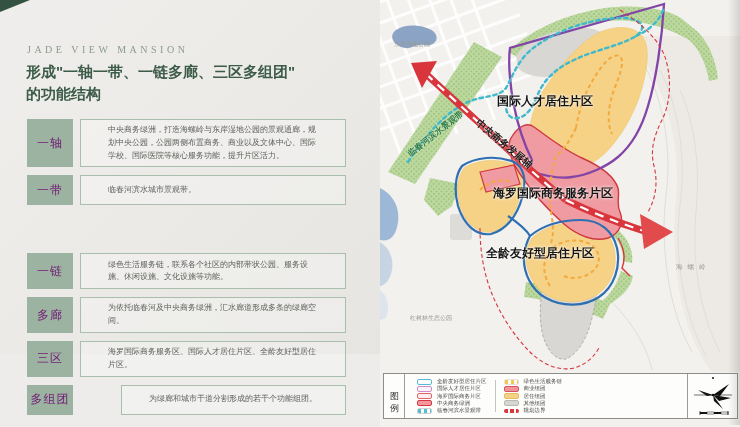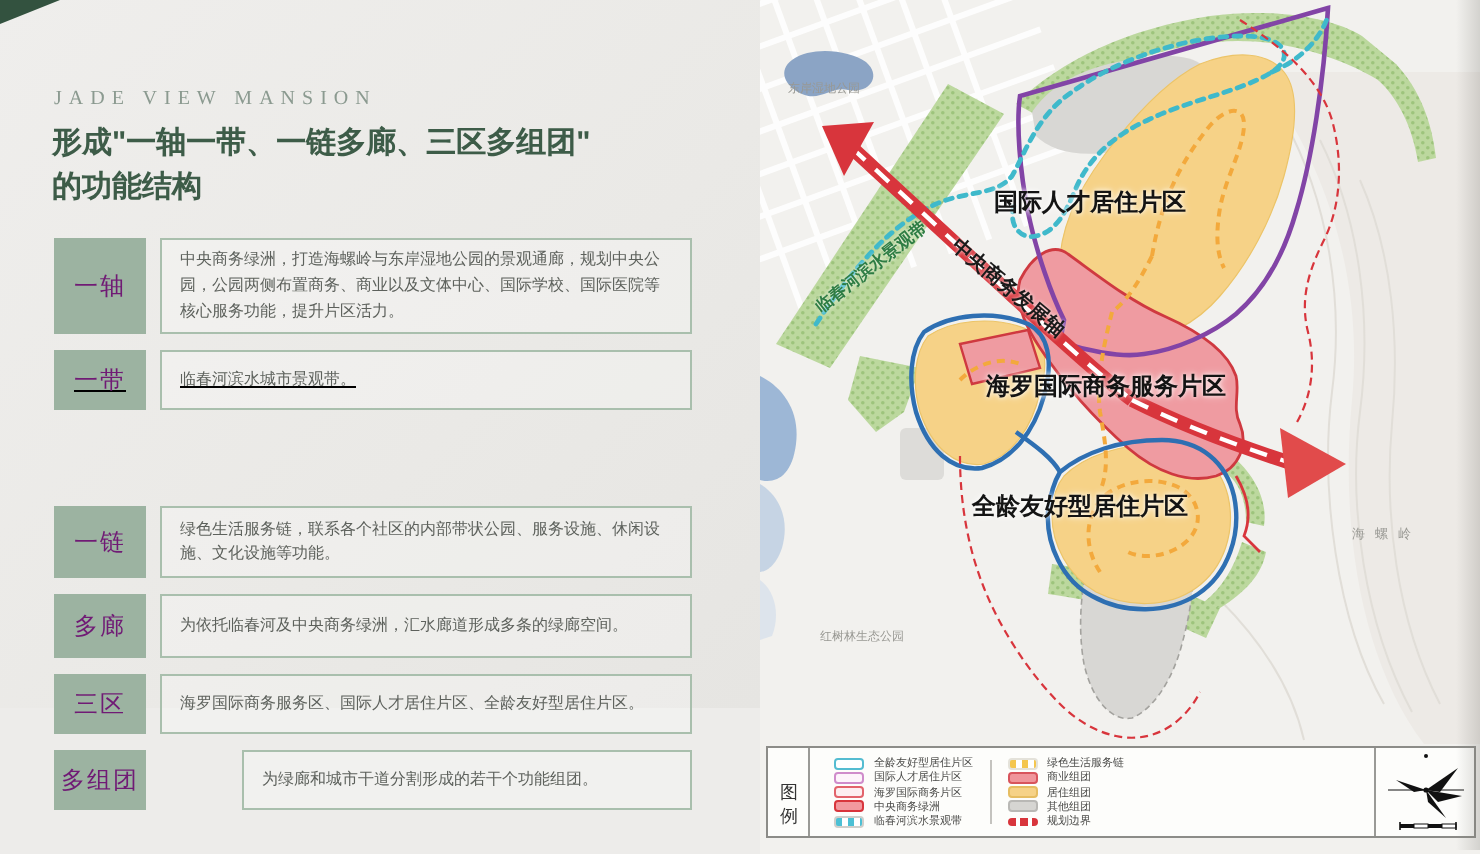--- a/index.html
+++ b/index.html
@@ -13,23 +13,23 @@
     background:#33523f; clip-path:polygon(0 0,100% 0,0 100%); }
   .eyebrow { position:absolute; left:27px; top:44px; font-family:"Liberation Serif",serif;
     font-size:10px; letter-spacing:3.5px; color:#8b9a90; }
   .main-title { position:absolute; left:26px; top:61px; width:330px;
     font-size:15px; font-weight:bold; color:#3d5c48; line-height:1.45; }
   .rows { position:absolute; left:27px; top:119px; width:319px; display:flex; flex-direction:column; gap:8px; }
   .row { display:flex; gap:7px; }
   .tag { width:46px; flex:none; background:#9cb3a1; color:#701a75; display:flex;
     align-items:center; justify-content:center; font-size:12px; letter-spacing:1px; }
   .desc { flex:1; border:1px solid #a9bfad; background:rgba(255,255,255,.25);
-    padding:4px 9px; font-size:8px; color:#5d615c; line-height:1.6;
+    padding:4px 27px; font-size:8px; color:#5d615c; line-height:1.6;
     display:flex; align-items:center; }
-  .r1 { min-height:36px; } .r2 { min-height:30px;text-decoration:underline; } .r3 { min-height:36px;margin-top:40px; }
+  .r1 { min-height:36px; } .r2 { min-height:30px; } .r3 { min-height:36px;margin-top:40px; }
   .r4 { min-height:32px;border-radius:15px; } .r5 { min-height:30px; } .r6 { min-height:30px;gap:48px; }
 
   
   .map-panel { position:relative; width:360px; height:425px; background:#f2f1ee; flex:none; }
   .map-canvas { position:absolute; left:0; top:0; }
   .edge-shade { position:absolute; right:0; top:0; bottom:0; width:12px;
     background:linear-gradient(90deg,rgba(0,0,0,0),rgba(120,118,112,.25)); pointer-events:none; }
 
   .map-label { position:absolute; white-space:nowrap; }
   .district { font-size:12px; font-weight:bold; color:#141414;

